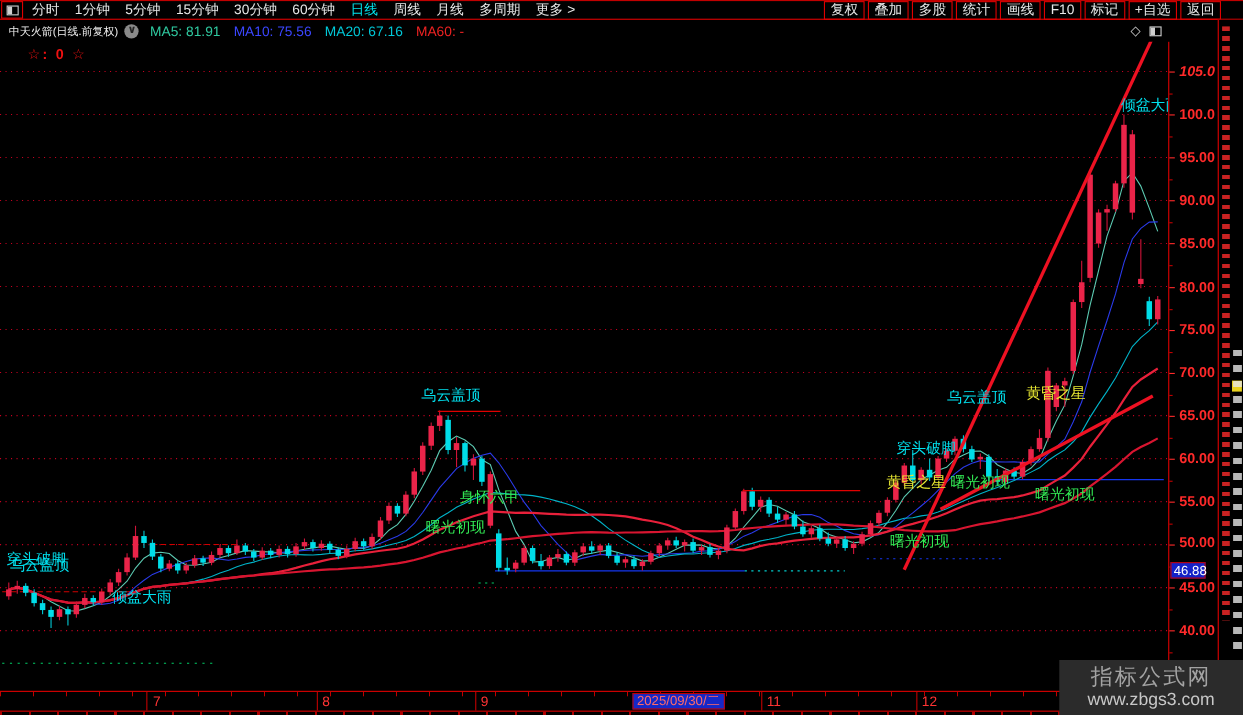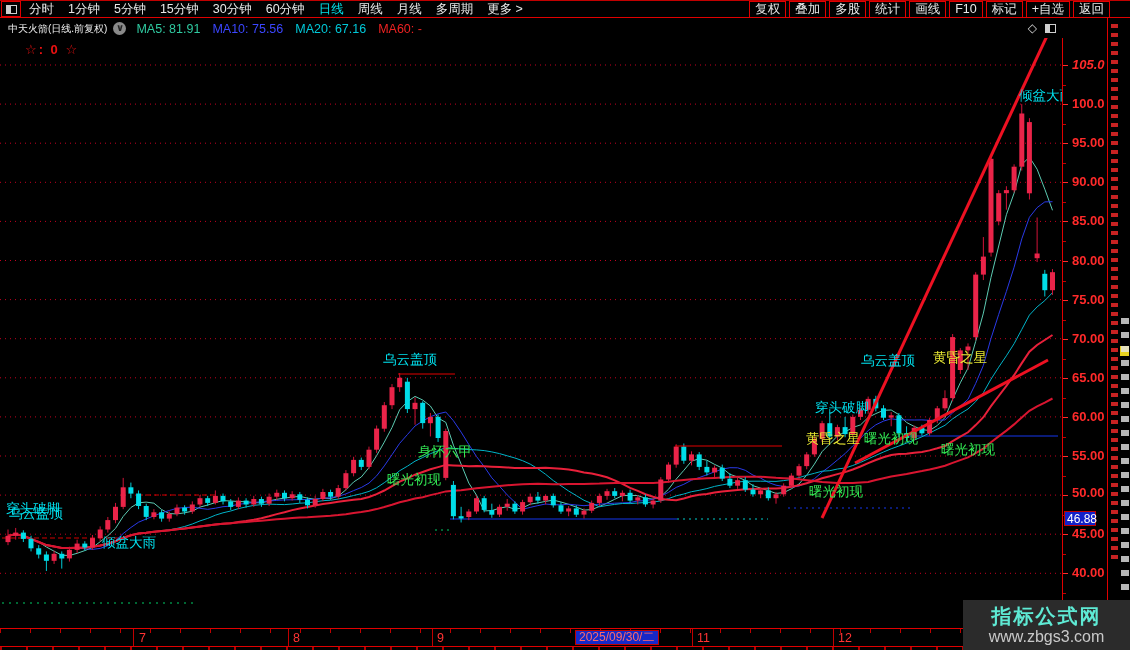--- a/index.html
+++ b/index.html
@@ -54,21 +54,21 @@
       background:repeating-linear-gradient(90deg,#c00000 0 1px,transparent 1px 30px);}
   .ta-label{position:absolute;top:2px;color:#ff3333;font-size:12.5px;white-space:nowrap;}
   .ta-sep{position:absolute;top:0;width:1px;height:17px;background:#c00000;}
   .ta-highlight{position:absolute;top:1px;height:15px;background:#1628c8;border:1px solid #c00000;
                 color:#ff6a6a;font-size:12px;line-height:13px;padding:0 3px;box-sizing:border-box;}
   .bottom-strip{position:absolute;left:0;top:647px;width:1062px;height:3px;
       background:repeating-linear-gradient(90deg,#b00000 0 2px,transparent 2px 26px);}
   
   .watermark{position:absolute;left:963px;top:600px;width:167px;height:50px;background:#2b2b2b;
              display:flex;flex-direction:column;align-items:center;justify-content:center;z-index:5;}
-  .wm1{color:#5eead4;font-size:20px;font-weight:bold;letter-spacing:2px;line-height:23px;}
+  .wm1{color:#a3a3a3;font-size:20px;font-weight:normal;letter-spacing:2px;line-height:23px;}
   .wm2{color:#c8c8c8;font-size:16px;line-height:18px;}
 </style>
 </head>
 <body>
 
 <div class="app">
 
   <div class="topbar">
     <div class="win-icon-box">
       <span class="half-square"></span>

